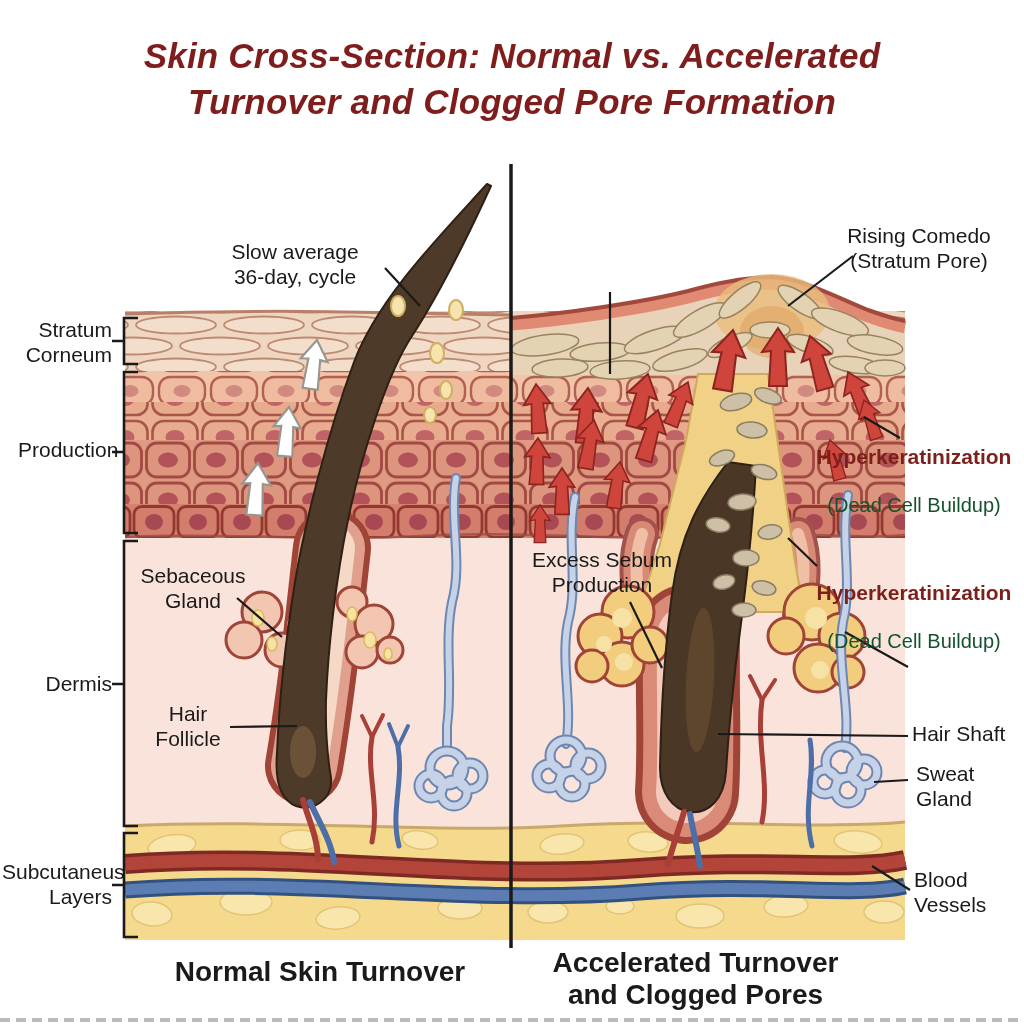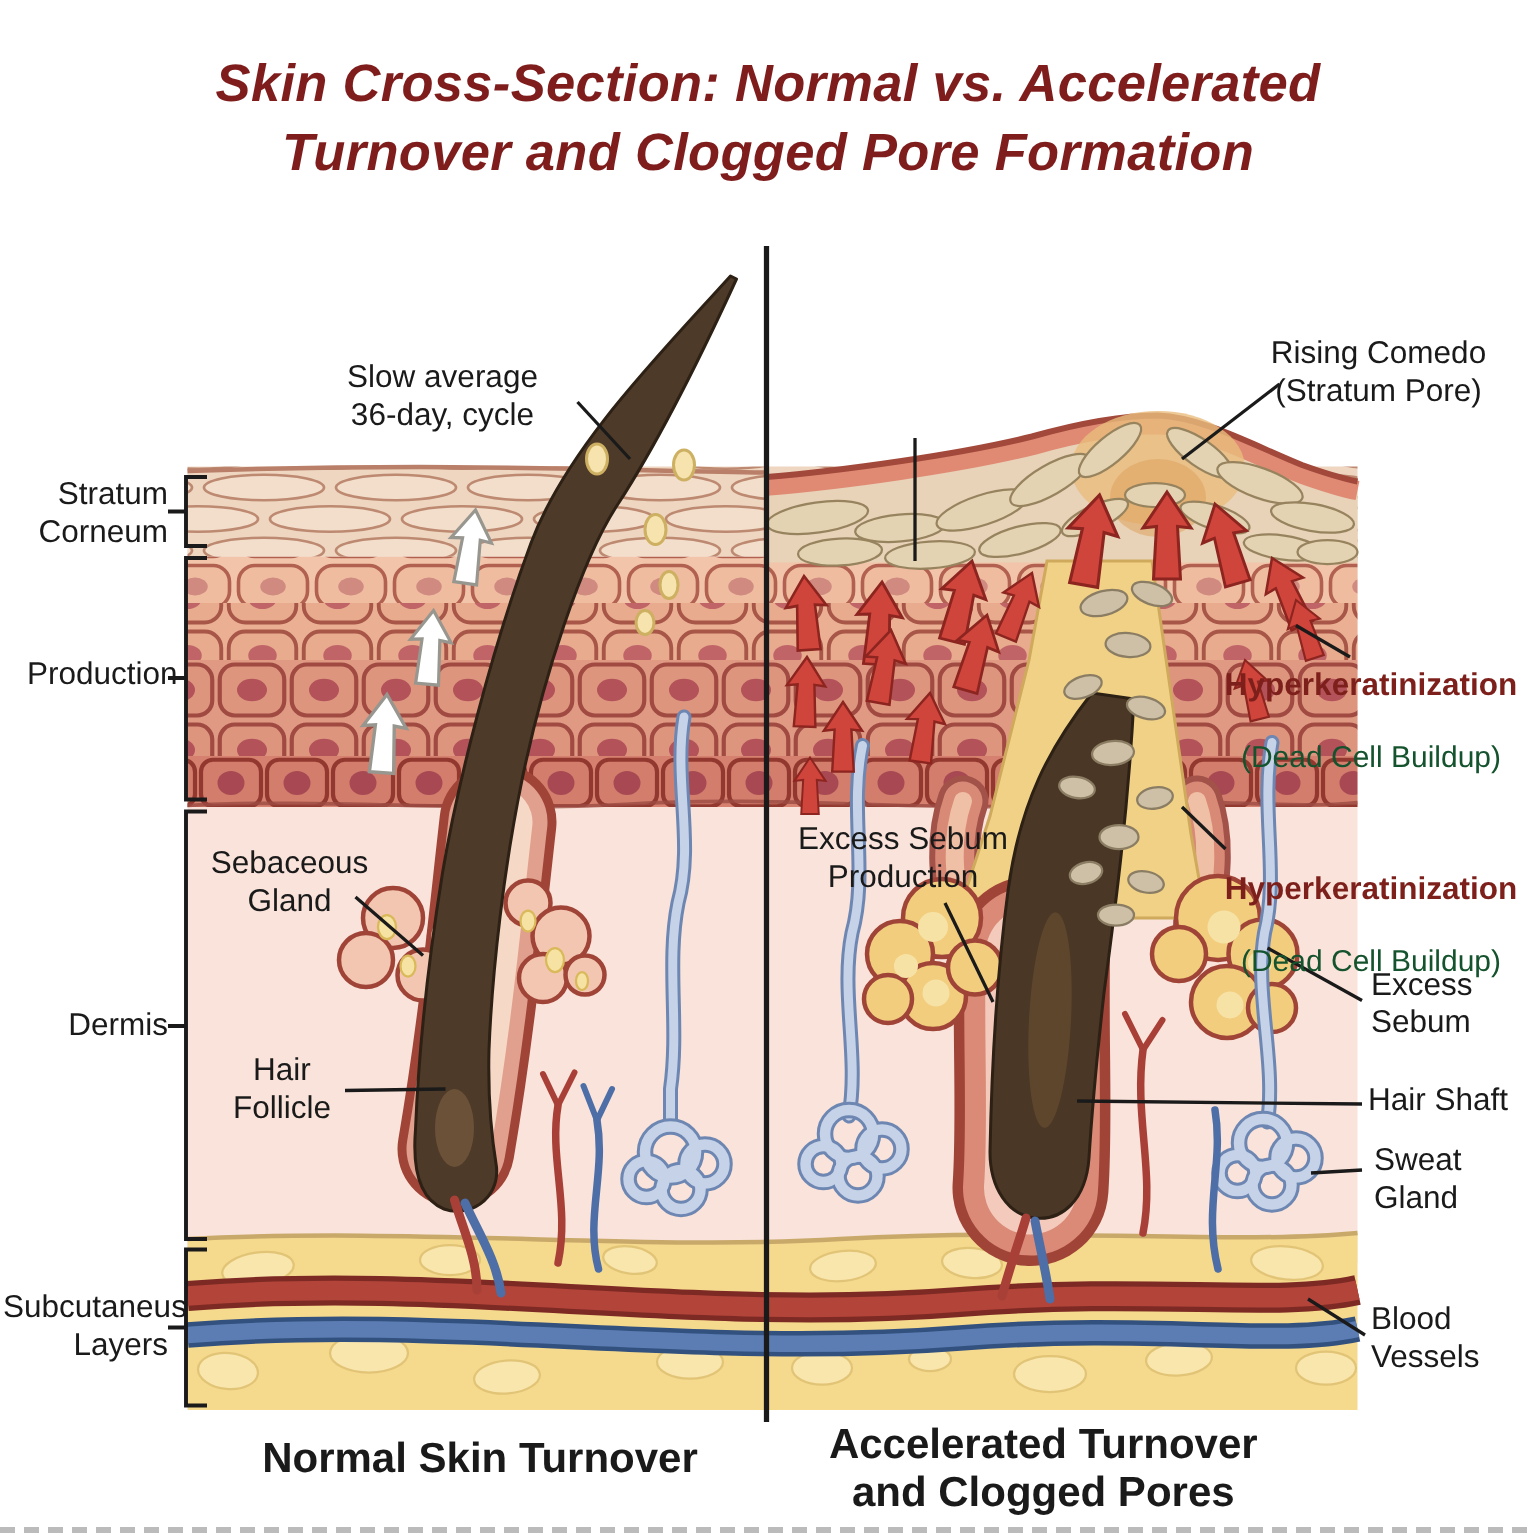--- a/index.html
+++ b/index.html
@@ -370,22 +370,20 @@
   <div class="red">Hyperkeratinization</div>
   <div class="sub">(Dead Cell Buildup)</div>
 </div>
 <div class="ann center" style="left:812px;top:556px;width:204px;">
   <div class="red">Hyperkeratinization</div>
   <div class="sub">(Dead Cell Buildup)</div>
 </div>
 
 <div class="ann center" style="left:518px;top:548px;width:168px;">Excess Sebum
 Production</div>
-<div class="ann" style="left:914px;top:645px;width:90px;">Excess
-Sebum</div>
 <div class="ann" style="left:912px;top:722px;width:104px;">Hair Shaft</div>
 <div class="ann" style="left:916px;top:762px;width:84px;">Sweat
 Gland</div>
 <div class="ann" style="left:914px;top:868px;width:100px;">Blood
 Vessels</div>
 <div class="ann cap center" style="left:528px;top:947px;width:335px;">Accelerated Turnover
 and Clogged Pores</div>
 
 </div>
 

